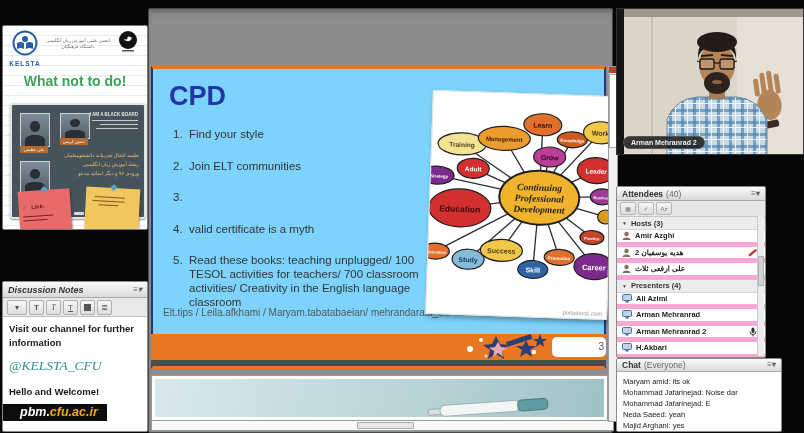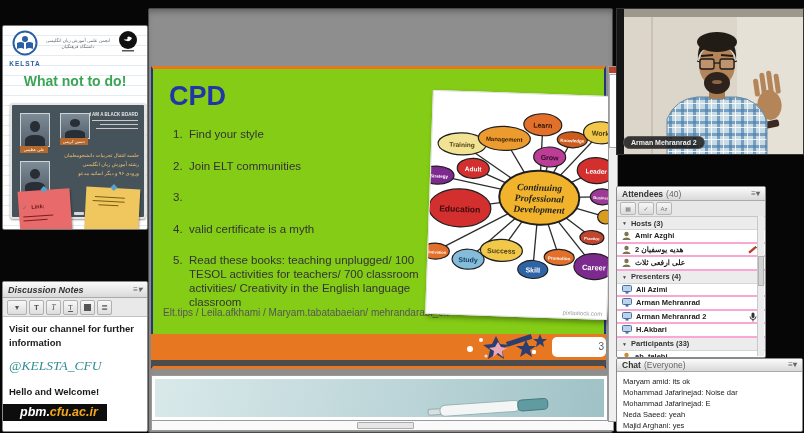--- a/index.html
+++ b/index.html
@@ -41,21 +41,21 @@
         font-size:8px;color:#555;display:flex;align-items:center;justify-content:center;cursor:pointer;}
   .tbtn.wide{width:18px;}
   .notes-body{padding:5px 6px;font-size:9.5px;font-weight:bold;color:#1a1a1a;line-height:1.45;}
   .handle{font-family:"Liberation Serif",serif;font-style:italic;font-weight:normal;font-size:13.5px;color:#2e8f94;margin:6px 0 10px 0;}
   .wm{position:absolute;left:0;bottom:10px;background:#0d0d0d;padding:2px 9px 3px 5px;font-style:italic;font-weight:bold;font-size:12.5px;line-height:1;}
   .wm .w1{color:#fff;margin-left:12px;}.wm .w2{color:#f5a81c;}
 
   
   .share-pod{left:148px;top:8px;width:465px;height:425px;background:#8e8e8e;border:1px solid #4a4a4a;border-radius:2px;
              box-shadow:inset 0 5px 7px -3px rgba(0,0,0,.35);}
-  .slide-card{position:absolute;left:2px;top:57px;width:455px;height:303px;background:#84cc16;
+  .slide-card{position:absolute;left:2px;top:57px;width:455px;height:303px;background:#7dd3fc;
               border-left:2px solid #24357c;border-right:2px solid #24357c;
               border-top:3px solid #e87722;border-bottom:3px solid #e87722;box-sizing:border-box;}
   .cpd-title{position:absolute;left:16px;top:12px;font-size:27px;font-weight:bold;color:#2135a8;}
   .li{position:absolute;left:20px;width:272px;display:flex;font-size:11.5px;color:#333;line-height:14px;}
   .li .n{width:16px;flex:0 0 16px;}
   .slide-footer{position:absolute;left:10px;top:238px;font-size:10px;color:#555;}
 
   .mindmap{position:absolute;left:276px;top:24px;width:180px;height:222px;background:#fff;
            transform:rotate(2deg);box-shadow:2px 3px 5px rgba(0,0,0,.35);border:1px solid #e0e0e0;}
   .mm-wm{position:absolute;right:4px;bottom:2px;font-size:6px;color:#9a9a9a;}
@@ -82,26 +82,26 @@
 
   .att-pod{left:616px;top:186px;width:150px;height:172px;}
   .att-pod .phead{height:13px;font-size:8.5px;}
   .atoolbar{height:15px;background:#e7e7e7;border-bottom:1px solid #c6c6c6;display:flex;align-items:center;gap:2px;padding:0 3px;}
   .abtn{width:14px;height:11px;background:linear-gradient(#f6f6f6,#dcdcdc);border:1px solid #b6b6b6;border-radius:2px;
         font-size:6px;color:#777;display:flex;align-items:center;justify-content:center;cursor:pointer;}
   .sec{height:12px;background:#ececec;border-bottom:1px solid #d6d6d6;display:flex;align-items:center;gap:4px;
        padding-left:5px;font-size:7.5px;font-weight:bold;color:#333;}
   .tri{font-size:5px;color:#444;}
   .mrow{height:11.5px;display:flex;align-items:center;gap:4px;padding-left:5px;font-size:7.5px;font-weight:bold;color:#222;
-        border-bottom:2px solid #f9a8d4;position:relative;}
+        border-bottom:5px solid #f9a8d4;position:relative;}
   .mrow .ric{position:absolute;right:8px;top:1px;}
   .ascroll{position:absolute;right:1px;top:29px;bottom:1px;width:6px;background:#ececec;border-left:1px solid #c9c9c9;}
   .athumb{position:absolute;left:0;right:0;top:40px;height:28px;background:#d2d2d2;border:1px solid #b2b2b2;}
 
-  .chat-pod{left:616px;top:358px;width:187px;height:74px;}
+  .chat-pod{left:616px;top:358px;width:166px;height:74px;}
   .chat-pod .phead{height:12px;font-size:8.5px;}
   .chat-body{padding:4px 6px;}
   .crow{font-size:7.5px;color:#222;line-height:11px;white-space:nowrap;overflow:hidden;}
   .crow b{font-weight:normal;}
 </style>
 </head>
 <body>
 
 <div id="app">
 

